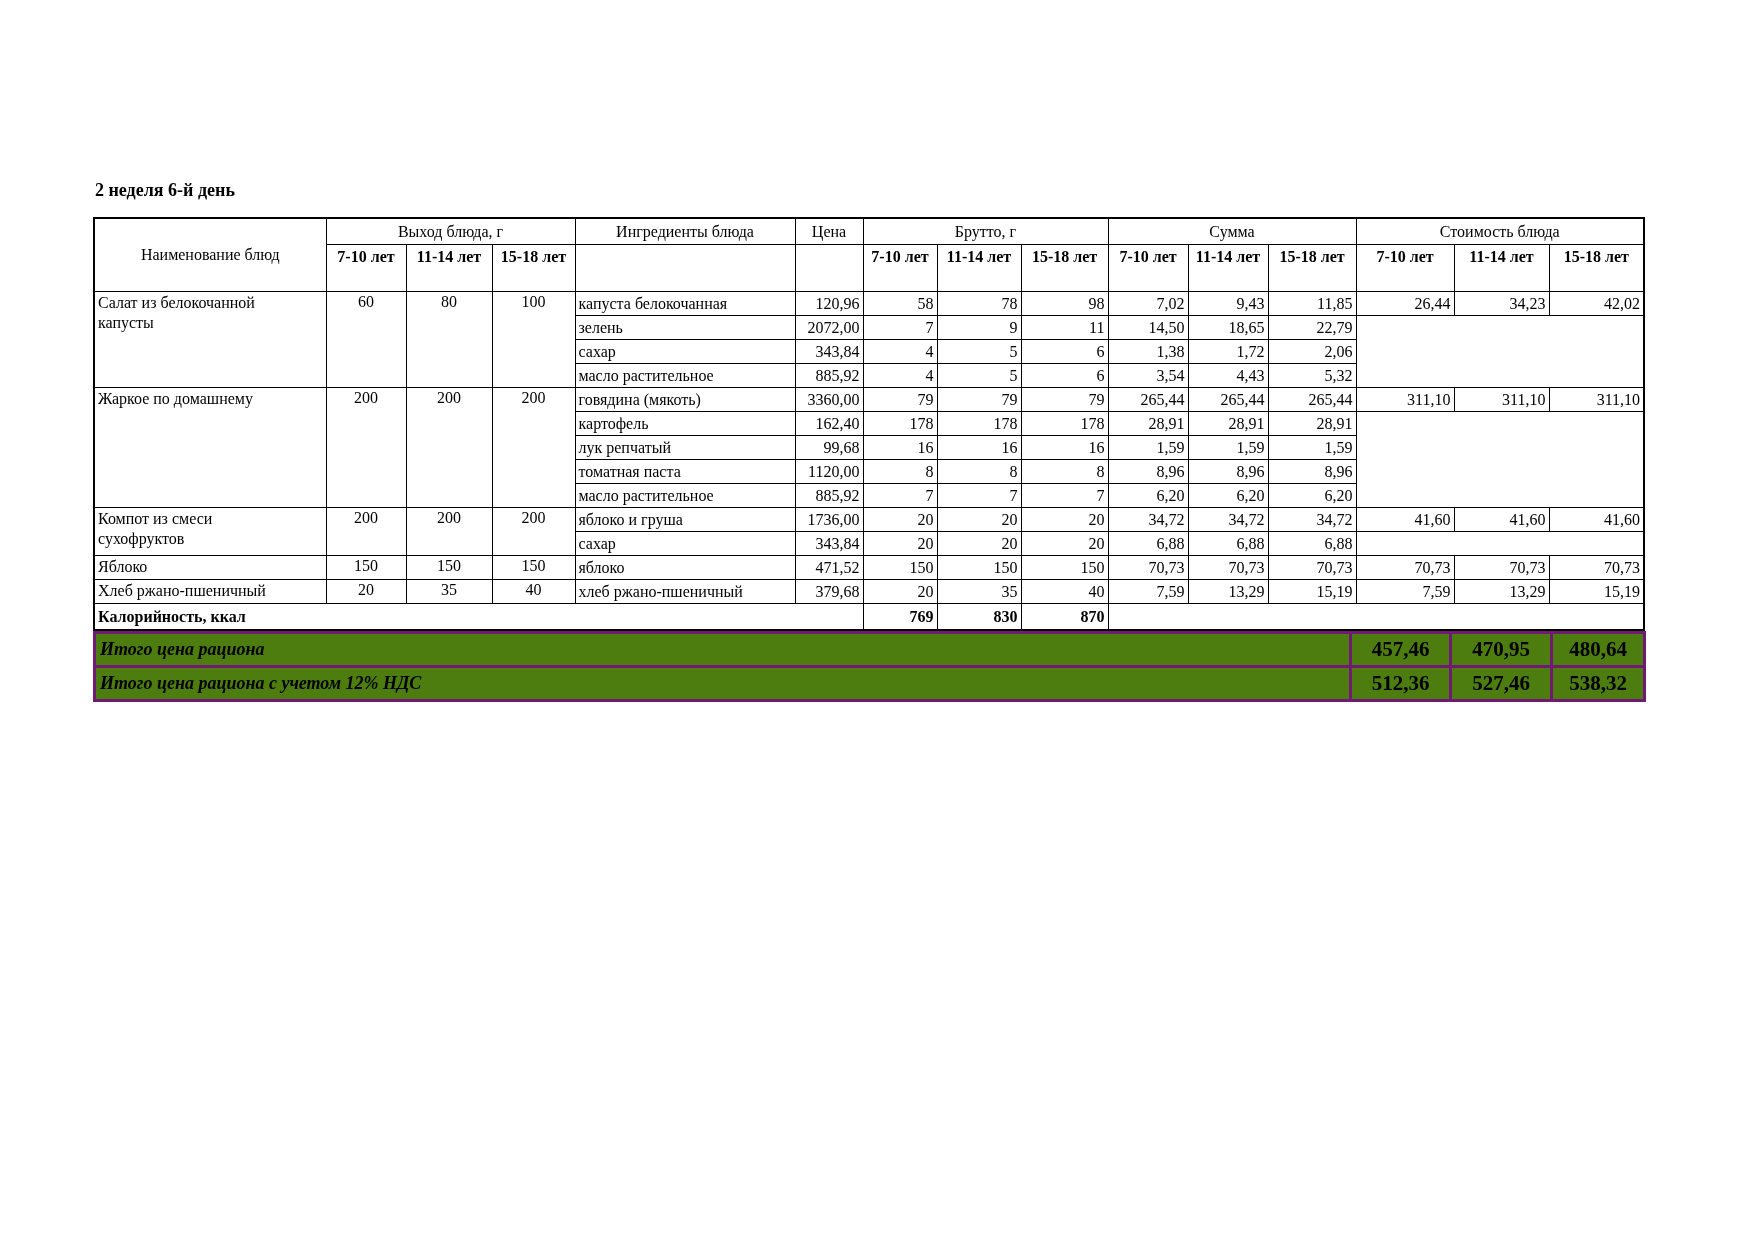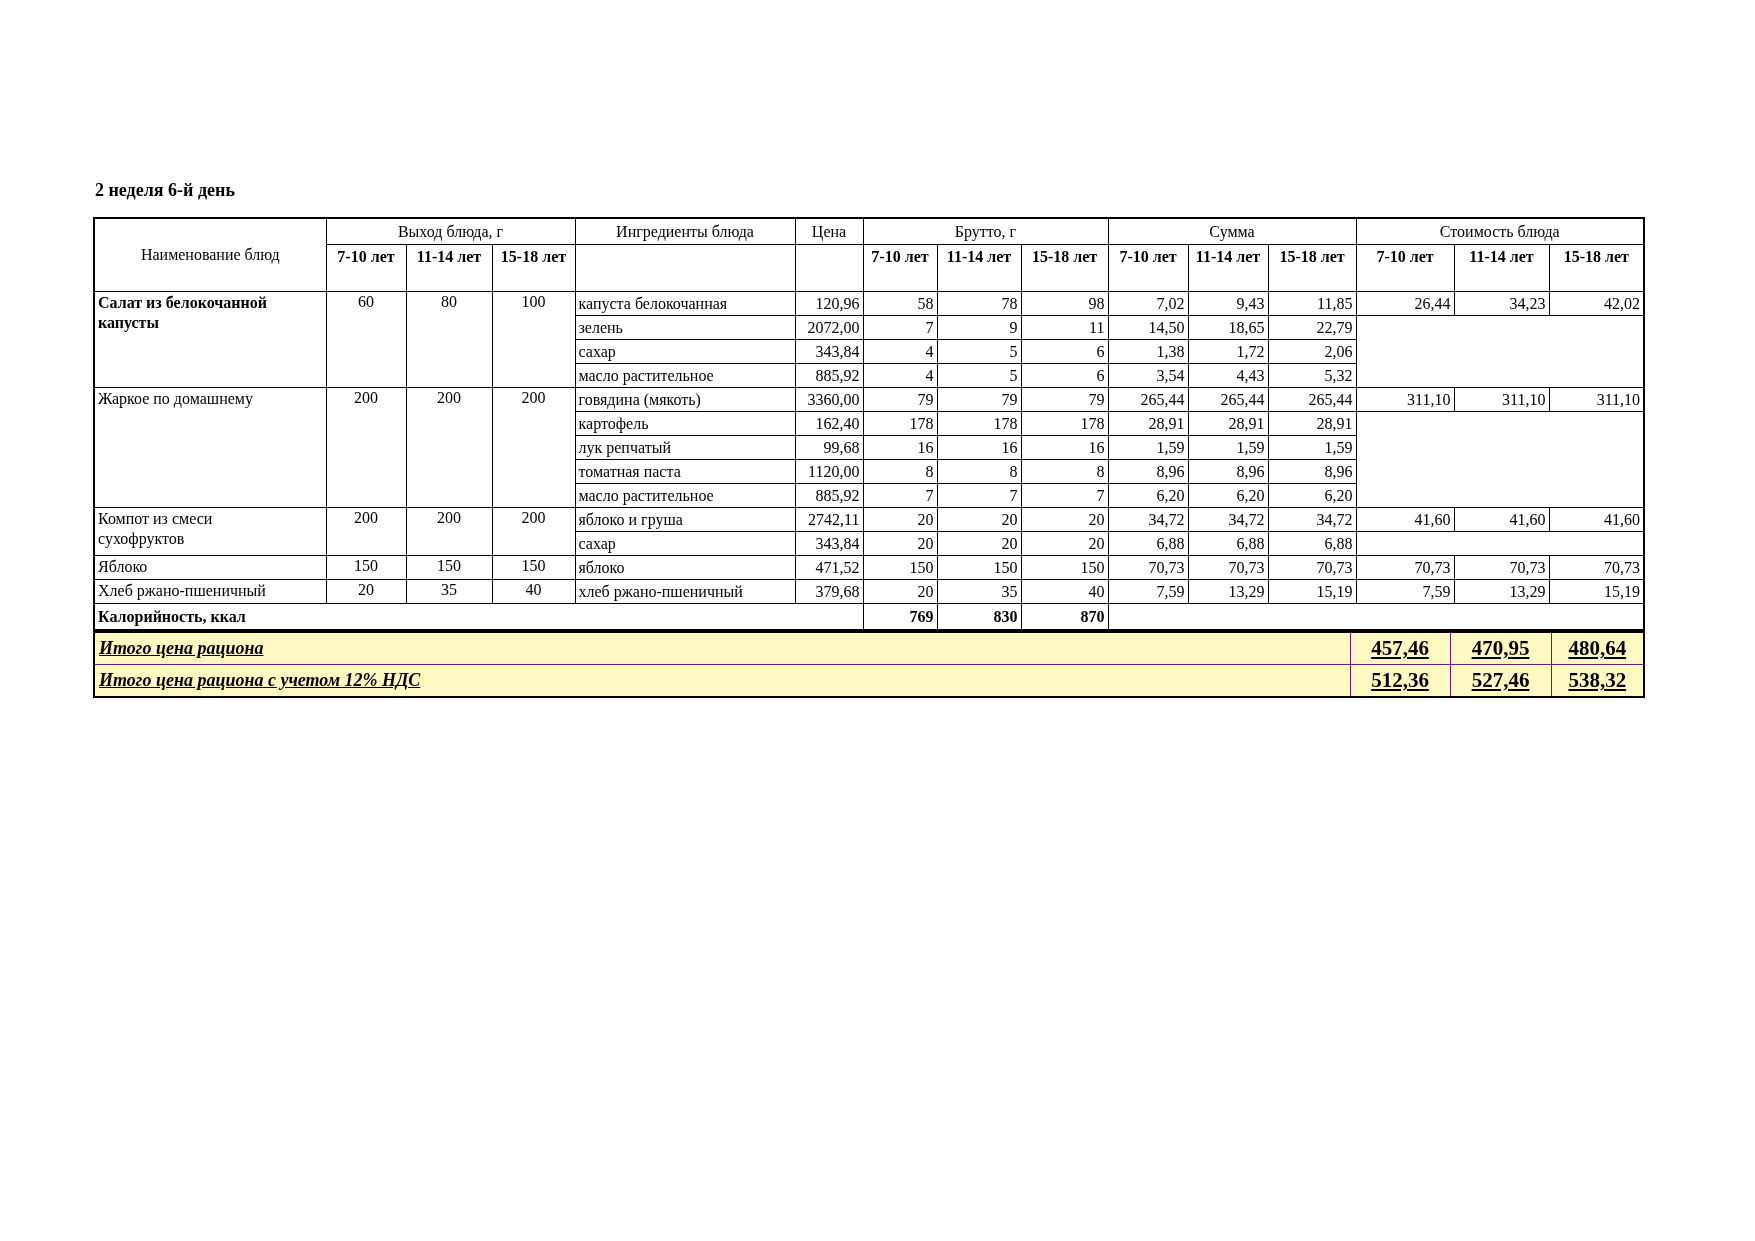--- a/index.html
+++ b/index.html
@@ -18,30 +18,30 @@
   }
   .menu td {
     border:1px solid #000; font-size:16px; padding:0 3px;
     overflow:hidden; white-space:nowrap;
   }
   .menu tr.grphdr td { height:25px; font-weight:normal; text-align:center; }
   .menu tr.subhdr td { height:43px; font-weight:bold; text-align:center; vertical-align:top; padding-top:3px; }
   .menu td.namehdr { vertical-align:middle; }
   .menu tr.data { height:24px; }
   .menu td.dish { vertical-align:top; text-align:left; white-space:pre-line; line-height:1.28; padding-top:1px; }
-  .menu td.bold { font-weight:bold;margin-top:10px; }
+  .menu td.bold { font-weight:normal;margin-top:10px; }
   .menu td.out { vertical-align:top; text-align:center; padding-top:1px; }
   .menu td.num { text-align:right; }
   .menu tr.cal td { font-weight:bold; height:25px; }
   table.totals {
     position:absolute; left:93px; top:631px; width:1550px;
     border:2px solid #000;
   }
   .totals td {
-    border:1px solid #701a75; background:#fef9c3; height:29px; overflow:hidden; white-space:nowrap;text-decoration:underline;
+    border:3px solid #701a75; background:#4d7c0f; height:29px; overflow:hidden; white-space:nowrap;
   }
   .totals td.lbl { font-size:18px; font-weight:bold; font-style:italic; padding:0 4px; text-align:left; }
   .totals td.val { font-size:21px; font-weight:bold; text-align:center; }
 </style>
 </head>
 <body>
 
 <div class="title">2 неделя 6-й день</div>
 
 <table class="menu">
@@ -199,21 +199,21 @@
     <td class="num">6,20</td>
   </tr>
 
   <tr class="data">
     <td class="dish" rowspan="2">Компот из смеси
 сухофруктов</td>
     <td class="out" rowspan="2">200</td>
     <td class="out" rowspan="2">200</td>
     <td class="out" rowspan="2">200</td>
     <td>яблоко и груша</td>
-    <td class="num">2742,11</td>
+    <td class="num">1736,00</td>
     <td class="num">20</td>
     <td class="num">20</td>
     <td class="num">20</td>
     <td class="num">34,72</td>
     <td class="num">34,72</td>
     <td class="num">34,72</td>
     <td class="num">41,60</td>
     <td class="num">41,60</td>
     <td class="num">41,60</td>
   </tr>

